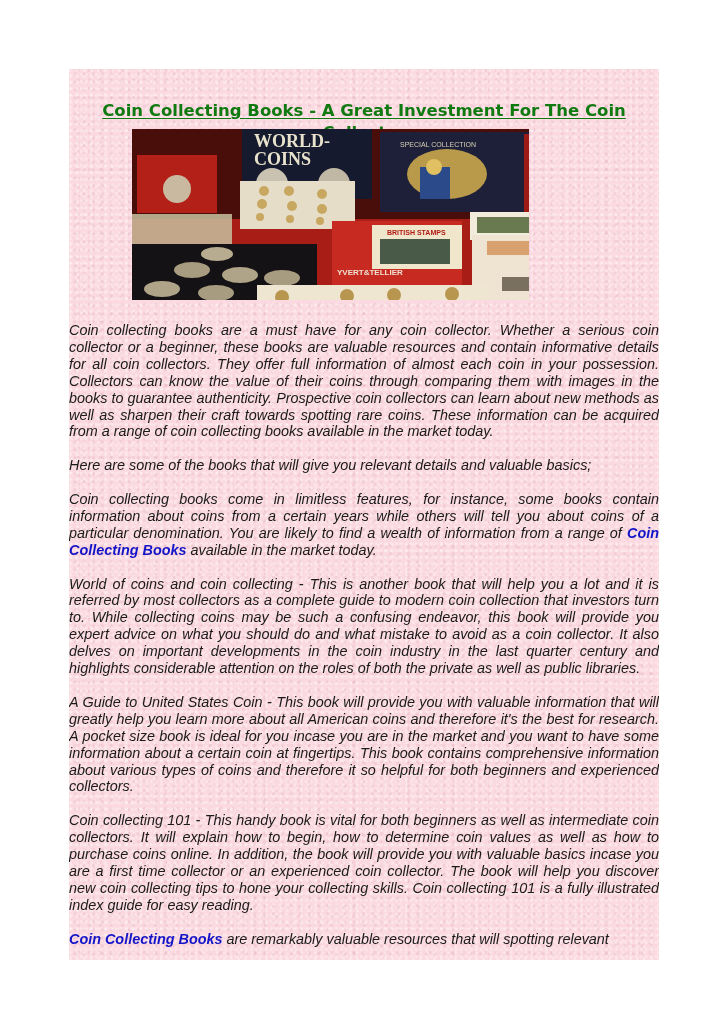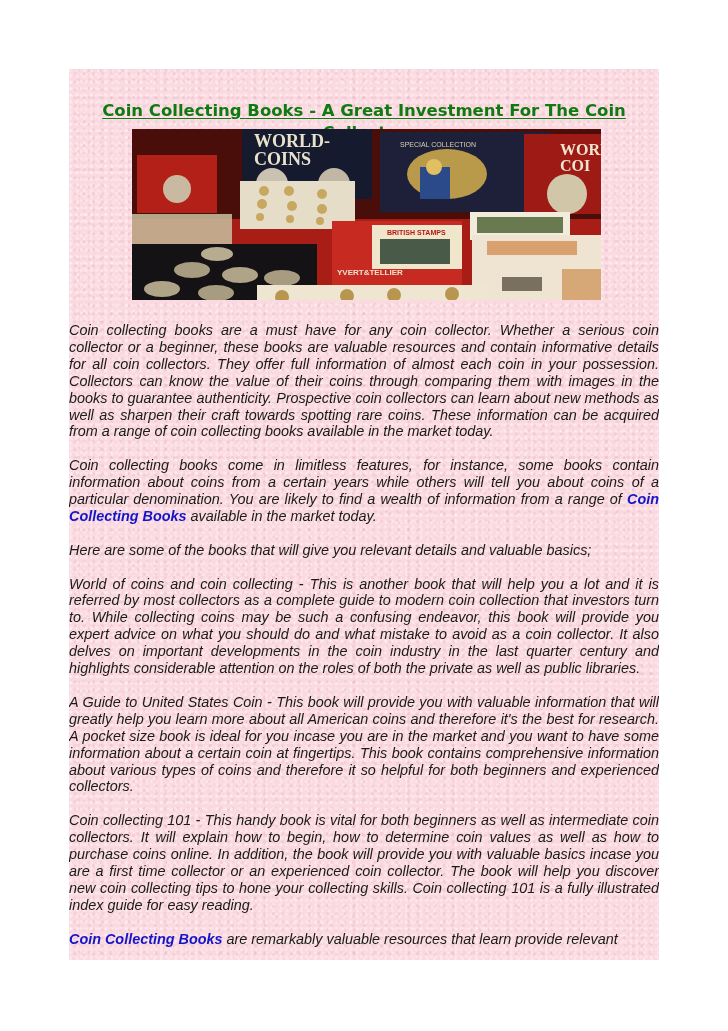--- a/index.html
+++ b/index.html
@@ -40,21 +40,21 @@
       color: #0f7a10;
       text-decoration: underline;
       text-decoration-thickness: 1px;
       text-underline-offset: 2px;
       white-space: pre-line;
     }
     .hero {
       position: absolute;
       left: 63px;
       top: 60px;
-      width: 469px;
+      width: 397px;
       height: 171px;
       overflow: hidden;
       background: linear-gradient(180deg, #3a0d0a 0%, #6a1410 35%, #9e1d16 60%, #c23a25 80%, #d9b79a 100%);
     }
     .hero svg { display: block; }
     .body-text {
       position: absolute;
       left: 0;
       top: 253px;
       width: 590px;
@@ -147,26 +147,26 @@
       <circle cx="262" cy="166" r="7" fill="#b89650"></circle>
       <circle cx="320" cy="165" r="7" fill="#b89650"></circle>
 
       <rect x="430" y="140" width="41" height="31" fill="#d7a877"></rect>
     </svg>
   </div>
 
   <div class="body-text">
     <p>Coin collecting books are a must have for any coin collector. Whether a serious coin collector or a beginner, these books are valuable resources and contain informative details for all coin collectors. They offer full information of almost each coin in your possession. Collectors can know the value of their coins through comparing them with images in the books to guarantee authenticity. Prospective coin collectors can learn about new methods as well as sharpen their craft towards spotting rare coins. These information can be acquired from a range of coin collecting books available in the market today.</p>
 
+    <p>Here are some of the books that will give you relevant details and valuable basics;</p>
+
     <p><span>Coin collecting books come in limitless features, for instance, some books contain information about coins from a certain years while others will tell you about coins of a particular denomination. You are likely to find a wealth of information from a range of </span><a class="link">Coin Collecting Books</a><span> available in the market today.</span></p>
-
-    <p>Here are some of the books that will give you relevant details and valuable basics;</p>
 
     <p>World of coins and coin collecting - This is another book that will help you a lot and it is referred by most collectors as a complete guide to modern coin collection that investors turn to. While collecting coins may be such a confusing endeavor, this book will provide you expert advice on what you should do and what mistake to avoid as a coin collector. It also delves on important developments in the coin industry in the last quarter century and highlights considerable attention on the roles of both the private as well as public libraries.</p>
 
     <p>A Guide to United States Coin - This book will provide you with valuable information that will greatly help you learn more about all American coins and therefore it's the best for research. A pocket size book is ideal for you incase you are in the market and you want to have some information about a certain coin at fingertips. This book contains comprehensive information about various types of coins and therefore it so helpful for both beginners and experienced collectors.</p>
 
     <p>Coin collecting 101 - This handy book is vital for both beginners as well as intermediate coin collectors. It will explain how to begin, how to determine coin values as well as how to purchase coins online. In addition, the book will provide you with valuable basics incase you are a first time collector or an experienced coin collector. The book will help you discover new coin collecting tips to hone your collecting skills. Coin collecting 101 is a fully illustrated index guide for easy reading.</p>
 
-    <p><a class="link">Coin Collecting Books</a><span> are remarkably valuable resources that learn provide relevant</span></p>
+    <p><a class="link">Coin Collecting Books</a><span> are remarkably valuable resources that will spotting relevant</span></p>
   </div>
 
 </div>
 
 </body></html>

